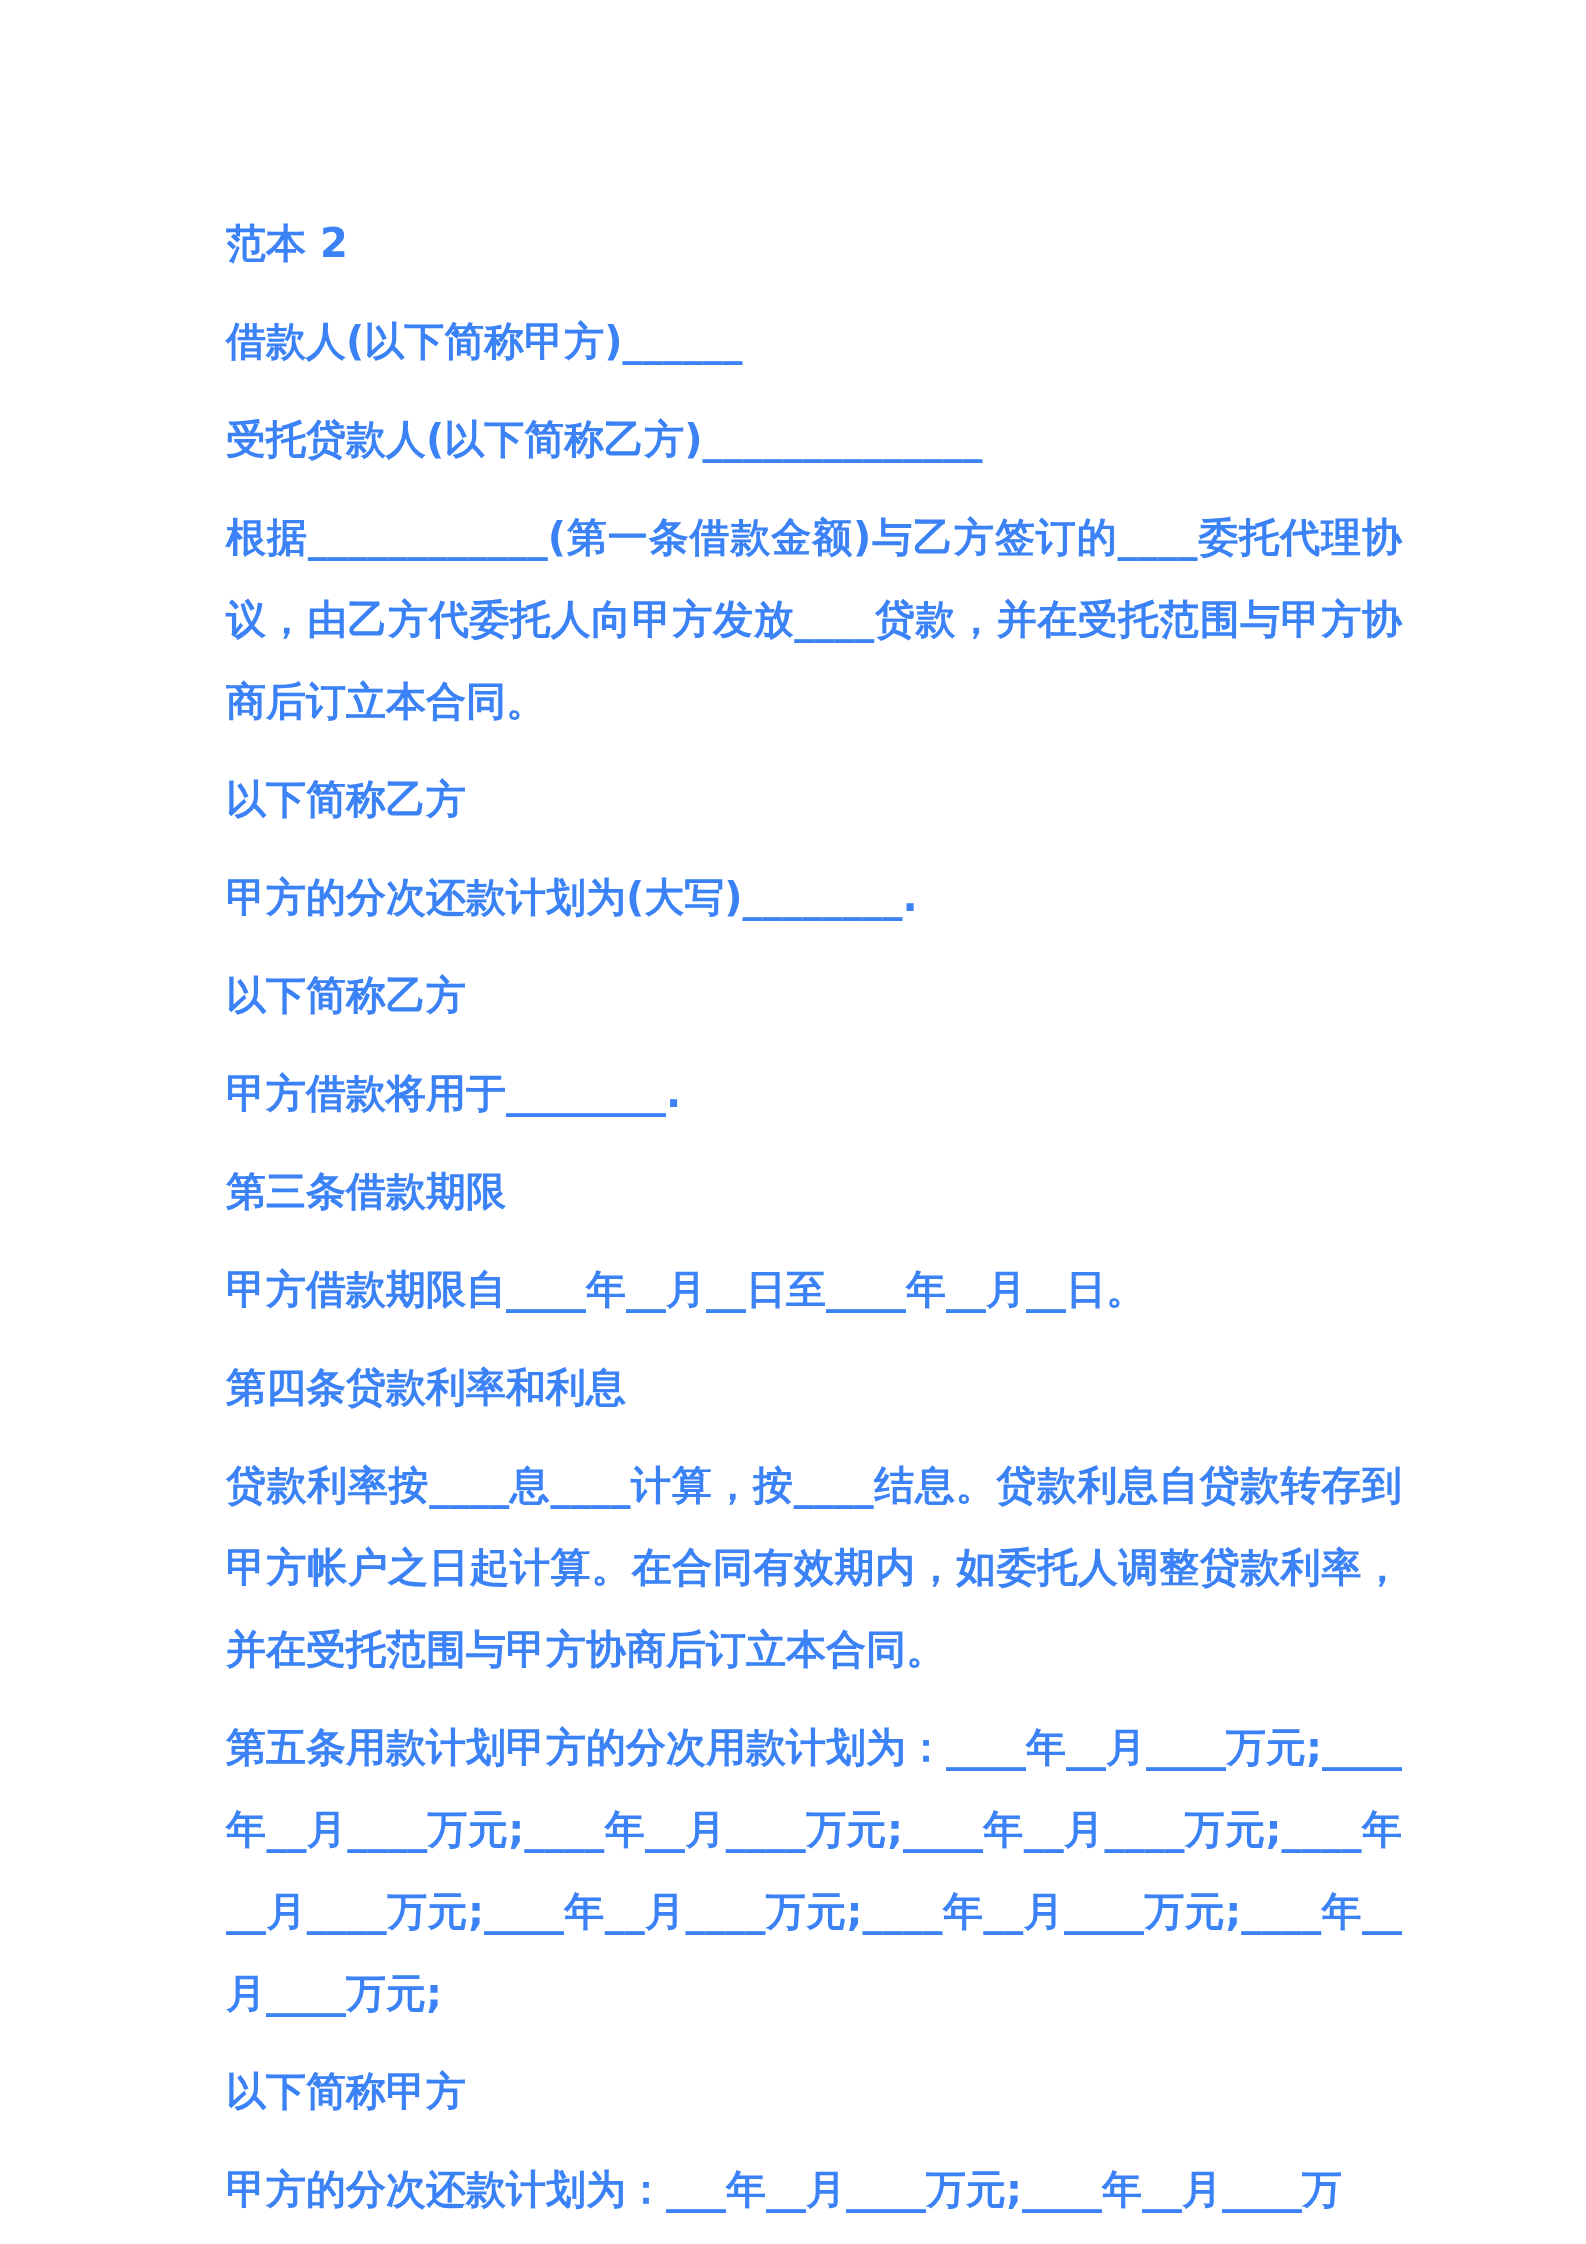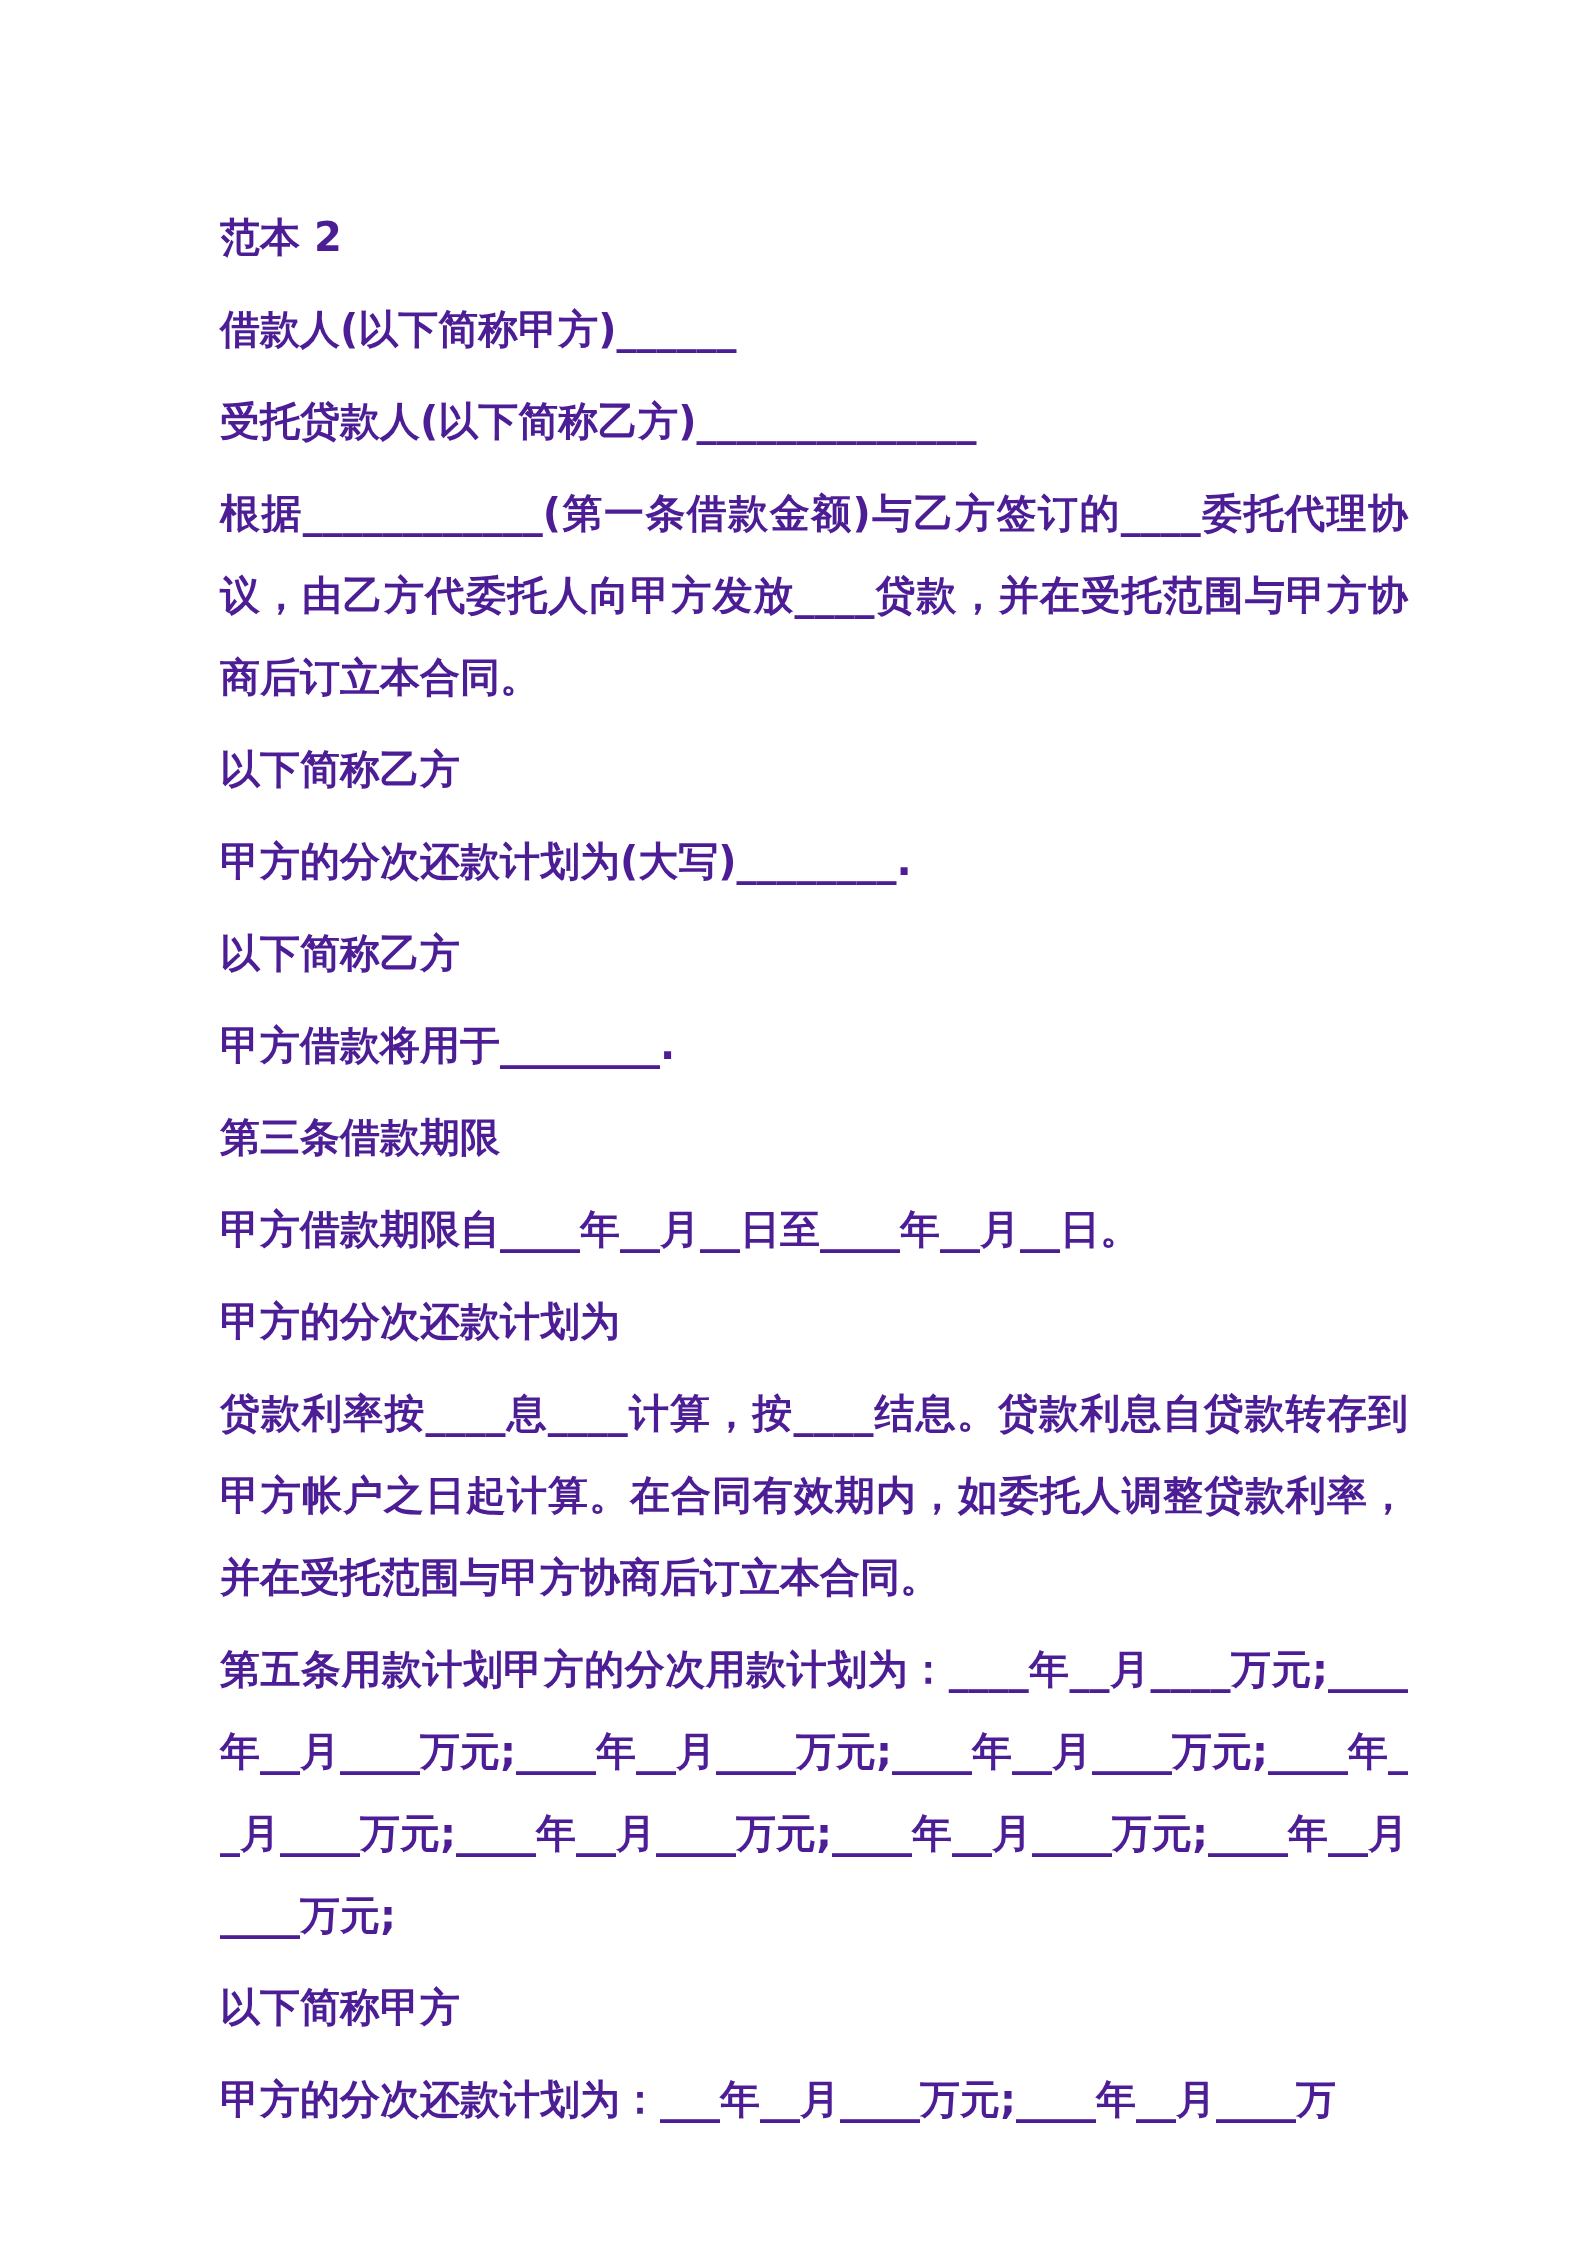--- a/index.html
+++ b/index.html
@@ -11,22 +11,22 @@
     font-family: "DejaVu Sans", sans-serif;
     overflow: hidden;
   }
   .page {
     width: 100%;
     height: 100%;
     padding: 186px 168px 0 210px;
     background: #ffffff;
   }
   .line {
-    margin: 10px;
-    color: #4c1d95;
+    margin: 16px;
+    color: #3b82f6;
     font-size: 40px;
     font-weight: 700;
     line-height: 82px;
     text-align: justify;
     word-break: break-all;
     white-space: normal;
   }
   .title-line {
     text-align: left;
   }
@@ -42,20 +42,20 @@
 
   <p class="line">以下简称乙方</p>
   <p class="line">甲方的分次还款计划为(大写)________.</p>
 
   <p class="line">以下简称乙方</p>
   <p class="line">甲方借款将用于________.</p>
 
   <p class="line">第三条借款期限</p>
   <p class="line">甲方借款期限自____年__月__日至____年__月__日。</p>
 
-  <p class="line">甲方的分次还款计划为</p>
+  <p class="line">第四条贷款利率和利息</p>
   <p class="line">贷款利率按____息____计算，按____结息。贷款利息自贷款转存到甲方帐户之日起计算。在合同有效期内，如委托人调整贷款利率，并在受托范围与甲方协商后订立本合同。</p>
 
   <p class="line">第五条用款计划甲方的分次用款计划为：____年__月____万元;____年__月____万元;____年__月____万元;____年__月____万元;____年__月____万元;____年__月____万元;____年__月____万元;____年__月____万元;</p>
 
   <p class="line">以下简称甲方</p>
   <p class="line">甲方的分次还款计划为：___年__月____万元;____年__月____万</p>
 </div>
 
 </body></html>

